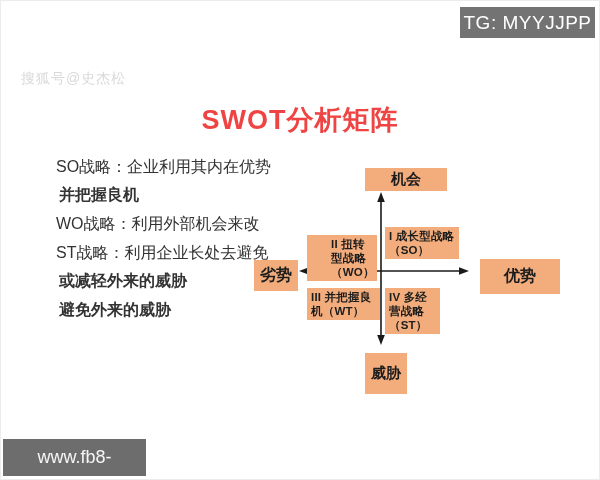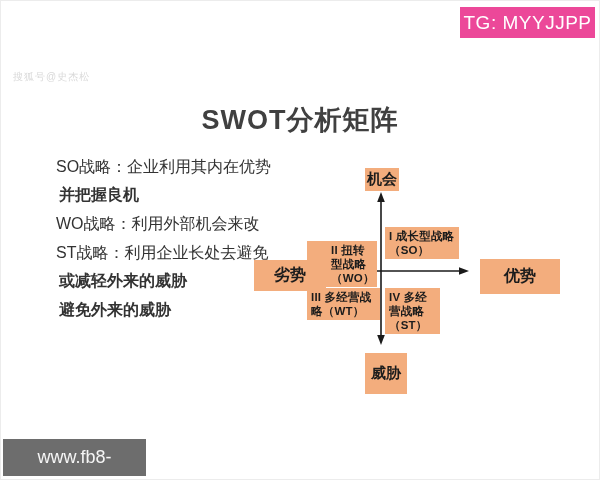--- a/index.html
+++ b/index.html
@@ -13,45 +13,45 @@
     background: #ffffff;
     border: 1px solid #ececec;
     overflow: hidden;
   }
 
   
   .tg-badge {
     position: absolute;
     left: 459px; top: 6px;
     width: 135px; height: 31px;
-    background: #ec4899;
+    background: #737373;
     color: #ffffff;
     font-size: 19px;
     line-height: 31px;
     text-align: center;
     letter-spacing: 0.5px;
   }
 
   
   .sohu {
     position: absolute;
-    left: 12px; top: 69px;
-    font-size: 10px;
+    left: 20px; top: 69px;
+    font-size: 14px;
     color: #d9d9d9;
     letter-spacing: 1px;
   }
 
   .title {
     position: absolute;
     left: 0; right: 0;
     top: 101px;
     text-align: center;
     font-size: 27px;
     font-weight: 600;
-    color: #404040;
+    color: #ef4444;
     letter-spacing: 1px;
   }
 
   
   .strategies {
     position: absolute;
     left: 31px; top: 152px;
     width: 245px;
     color: #333333;
     font-size: 16px;
@@ -68,32 +68,32 @@
   }
 
   
   .obox {
     position: absolute;
     background: #f3ad7d;
     color: #1c1c1c;
     font-weight: bold;
   }
 
-  .axis-top    { left: 364px; top: 167px; font-size: 15px; padding: 2px 2px; }
+  .axis-top    { left: 364px; top: 167px; font-size: 15px; padding: 2px 26px; }
   .axis-bottom { left: 364px; top: 352px; font-size: 15px; padding: 11px 6px; }
-  .axis-left   { left: 253px; top: 259px; font-size: 16px; padding: 5px 20px; }
+  .axis-left   { left: 253px; top: 259px; font-size: 16px; padding: 5px 6px; }
   .axis-right  { left: 479px; top: 258px; font-size: 16px; padding: 7px 24px; }
 
   .quad {
     font-size: 11.5px;
     line-height: 14px;
     padding: 2px 4px;
     letter-spacing: 0.2px;
   }
-  .q2 { left: 306px; top: 240px; width: 70px; padding-left: 24px; }
+  .q2 { left: 306px; top: 234px; width: 70px; padding-left: 24px; }
   .q1 { left: 384px; top: 226px; width: 74px; }
   .q3 { left: 306px; top: 287px; width: 73px; }
   .q4 { left: 384px; top: 287px; width: 55px; }
 
   
   .site-badge {
     position: absolute;
     left: 2px; top: 438px;
     width: 143px; height: 37px;
     background: #6d6d6d;
@@ -142,18 +142,18 @@
     <polygon points="188,90 178,86.2 178,93.8" fill="#1a1a1a"></polygon>
   </svg>
 
   <div class="obox axis-top">机会</div>
   <div class="obox axis-bottom">威胁</div>
   <div class="obox axis-left">劣势</div>
   <div class="obox axis-right">优势</div>
 
   <div class="obox quad q2">II 扭转型战略（WO）</div>
   <div class="obox quad q1">I 成长型战略（SO）</div>
-  <div class="obox quad q3">III 多经营战略（WT）</div>
+  <div class="obox quad q3">III 并把握良机（WT）</div>
   <div class="obox quad q4">IV 多经营战略（ST）</div>
 
   <div class="site-badge">www.fb8-leyu.com</div>
 
 </div>
 
 </body></html>

